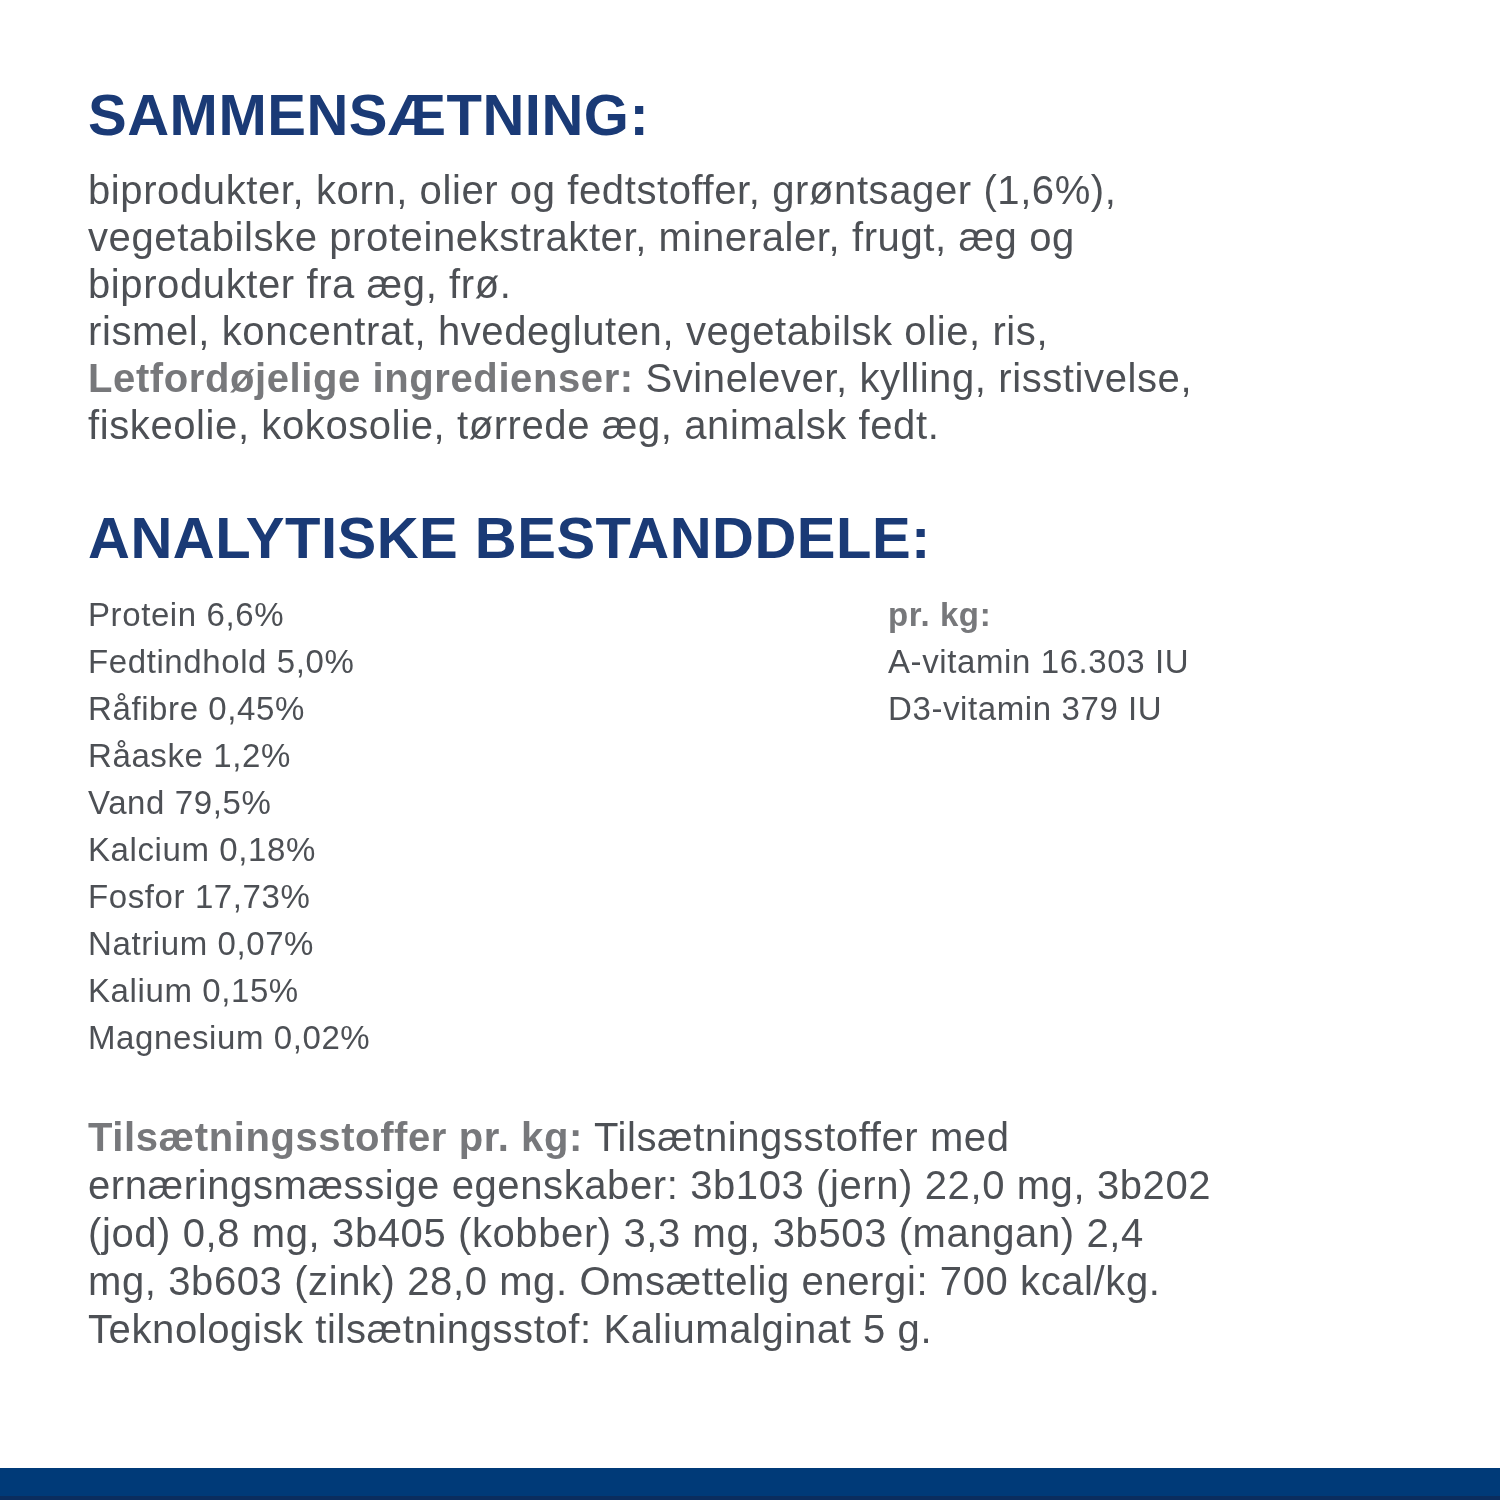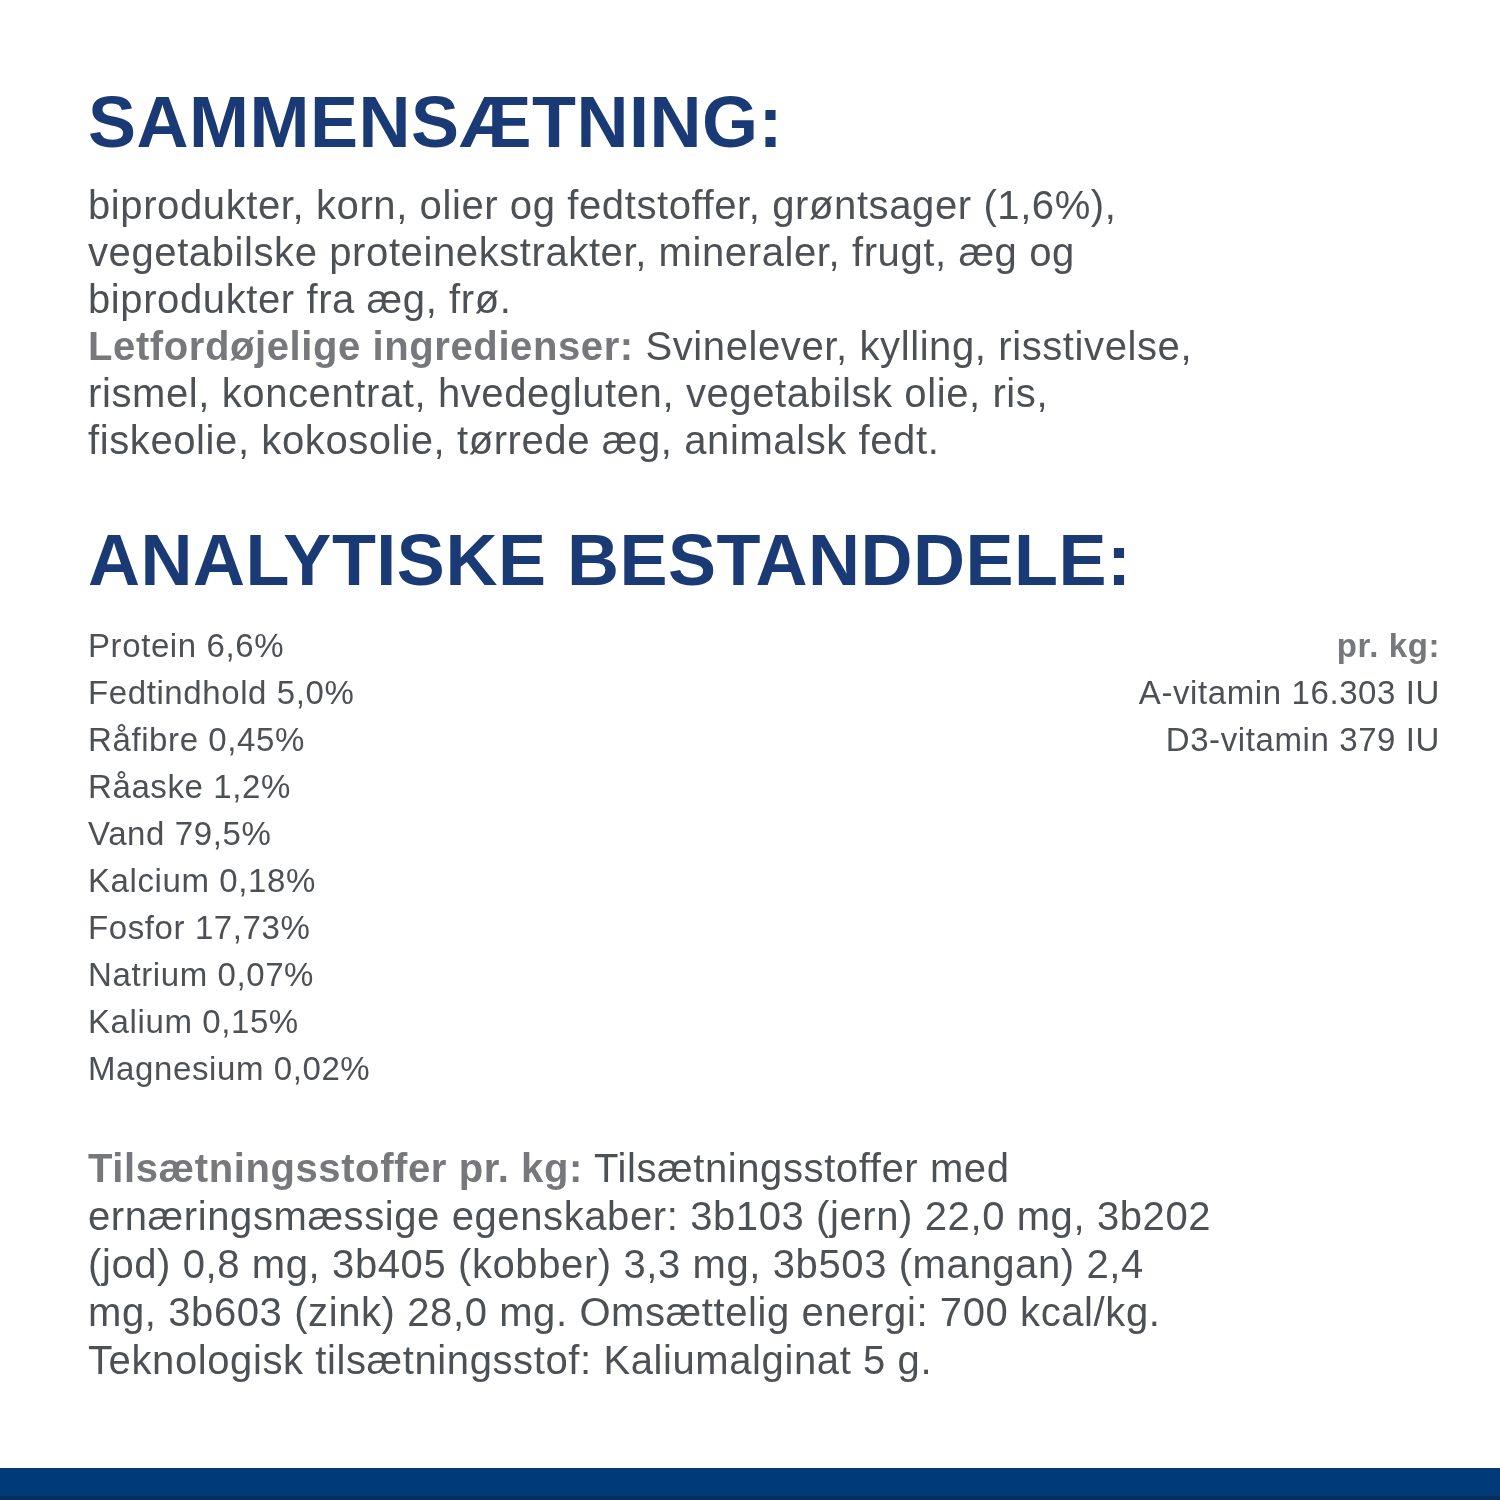--- a/index.html
+++ b/index.html
@@ -21,21 +21,21 @@
   .page{
     position:absolute;
     inset:0;
     padding-left:88px;
     padding-right:60px;
   }
   .h{
     font-family:"Liberation Sans", sans-serif;
     font-weight:700;
     color:var(--navy);
-    font-size:72px;
+    font-size:58px;
     line-height:1.08;
     letter-spacing:0.5px;
   }
   .h1{margin-top:84px;}
   .h2{margin-top:58px;}
   .body-block{
     margin-top:20px;
     font-size:40px;
     line-height:47px;
     letter-spacing:0.6px;
@@ -49,43 +49,43 @@
   }
   .cols{
     display:flex;
     margin-top:22px;
     font-size:33px;
     line-height:47px;
     letter-spacing:0.6px;
     color:var(--text);
   }
   .col-left{width:800px;flex:0 0 auto;}
-  .col-right{flex:1 1 auto;text-align:right;}
+  .col-right{flex:1 1 auto;}
   .additives{margin-top:52px;line-height:48px;}
   .bottom-bar{
     position:absolute;
     left:0;right:0;bottom:0;
     height:32px;
     background:var(--bar);
     border-bottom:4px solid var(--bar-edge);
   }
 </style>
 </head>
 <body>
 
 <div class="page">
 
   <div class="h h1">SAMMENSÆTNING:</div>
 
   <div class="body-block">
     <div class="ln">biprodukter, korn, olier og fedtstoffer, grøntsager (1,6%),</div>
     <div class="ln">vegetabilske proteinekstrakter, mineraler, frugt, æg og</div>
     <div class="ln">biprodukter fra æg, frø.</div>
+    <div class="ln">rismel, koncentrat, hvedegluten, vegetabilsk olie, ris,</div>
     <div class="ln"><span class="b">Letfordøjelige ingredienser:</span><span> Svinelever, kylling, risstivelse,</span></div>
-    <div class="ln">rismel, koncentrat, hvedegluten, vegetabilsk olie, ris,</div>
     <div class="ln">fiskeolie, kokosolie, tørrede æg, animalsk fedt.</div>
   </div>
 
   <div class="h h2">ANALYTISKE BESTANDDELE:</div>
 
   <div class="cols">
     <div class="col-left">
       <div class="ln">Protein 6,6%</div>
       <div class="ln">Fedtindhold 5,0%</div>
       <div class="ln">Råfibre 0,45%</div>

